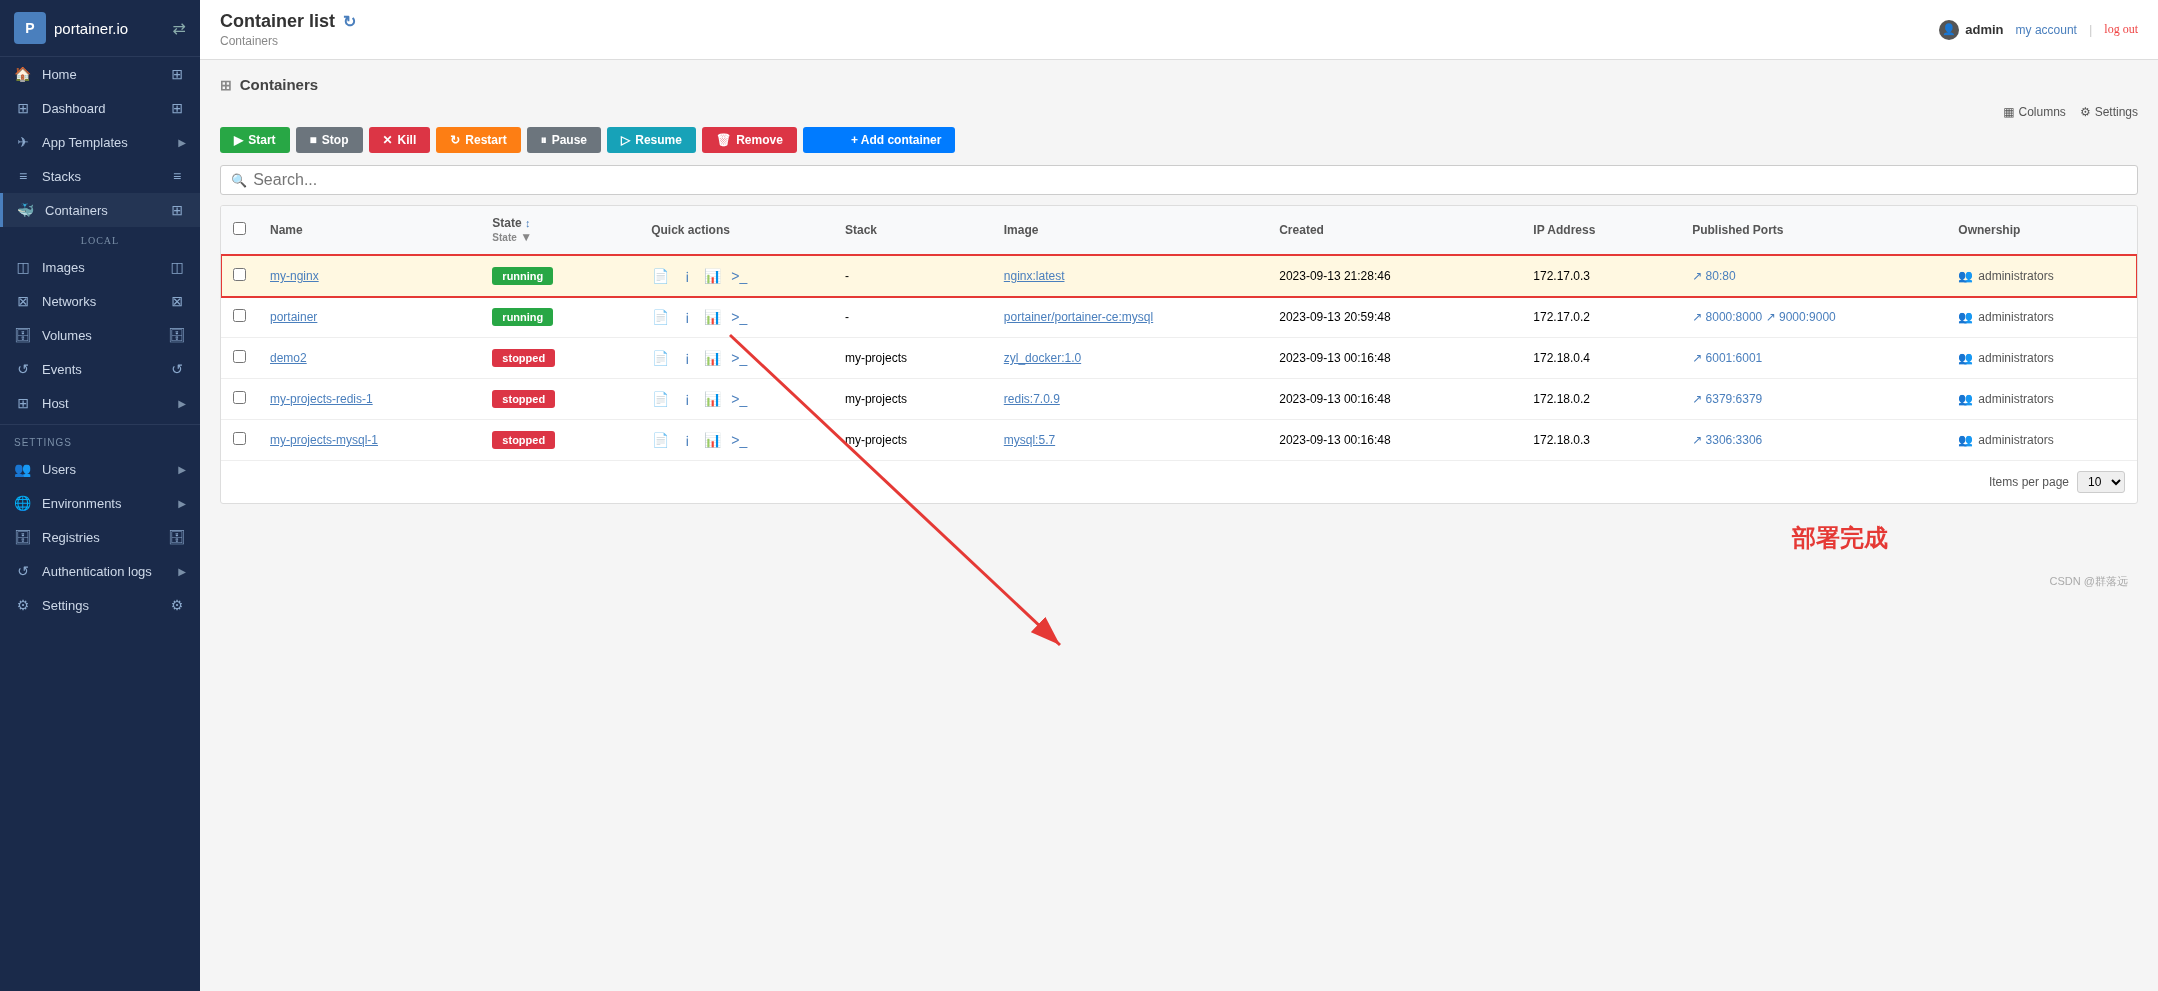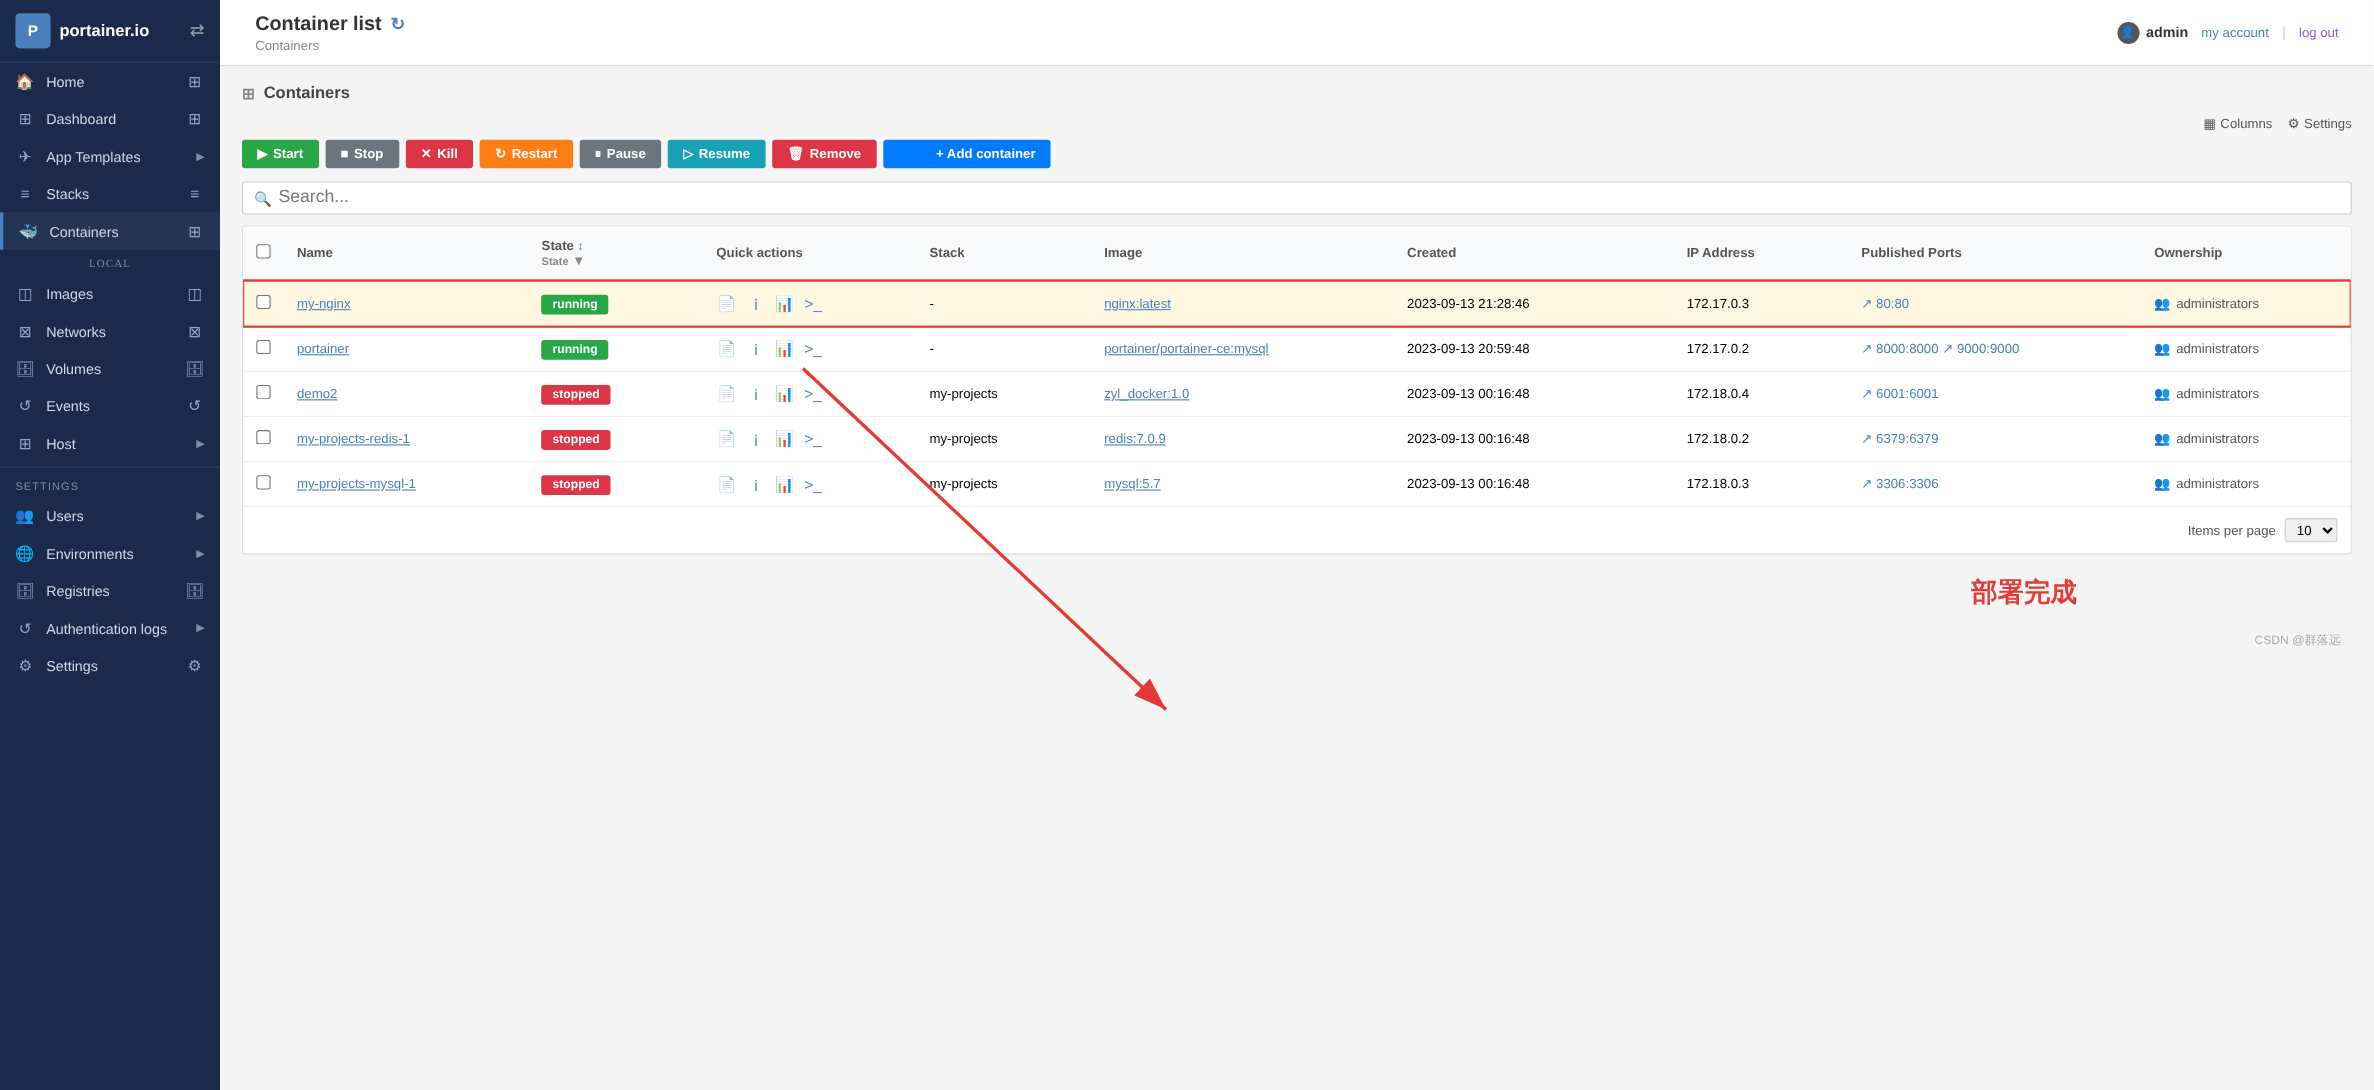--- a/index.html
+++ b/index.html
@@ -23,21 +23,21 @@
       border-bottom: 1px solid #2a3a5a;
       gap: 8px;
     }
     .sidebar-logo-icon {
       width: 32px; height: 32px;
       background: #4a7fbd;
       border-radius: 4px;
       display: flex; align-items: center; justify-content: center;
       color: white; font-size: 14px; font-weight: bold;
     }
-    .sidebar-logo-text { color: white; font-size: 15px; font-weight: bold; }
+    .sidebar-logo-text { color: white; font-size: 15px; font-weight: normal; }
     .sidebar-toggle { margin-left: auto; color: #8aa; cursor: pointer; font-size: 16px; }
 
     .sidebar-section-label {
       text-align: center;
       font-size: 10px;
       color: #7a8fa8;
       padding: 8px 0 4px;
       text-transform: uppercase;
       letter-spacing: 1px;
       font-family: Liberation Serif, serif;
@@ -71,21 +71,21 @@
       flex: 1;
       display: flex;
       flex-direction: column;
       overflow: hidden;
     }
 
     
     .topbar {
       background: white;
       border-bottom: 1px solid #ddd;
-      padding: 10px 32px;
+      padding: 10px 20px;
       display: flex;
       align-items: center;
       justify-content: space-between;
       min-height: 60px;
     }
     .topbar-left { display: flex; flex-direction: column; }
     .topbar-title { font-size: 18px; font-weight: bold; color: #333; display: flex; align-items: center; gap: 8px; }
     .topbar-subtitle { font-size: 12px; color: #888; margin-top: 2px; }
     .topbar-right { display: flex; align-items: center; gap: 12px; font-size: 13px; color: #555; }
     .topbar-user { display: flex; align-items: center; gap: 6px; font-weight: bold; color: #333; }
@@ -376,21 +376,21 @@
       </div>
       <div class="topbar-subtitle">Containers</div>
     </div>
     <div class="topbar-right">
       <div class="topbar-user">
         <span class="topbar-user-icon">👤</span>
         <span>admin</span>
       </div>
       <a class="topbar-link" href="#">my account</a>
       <span style="color:#ccc;">|</span>
-      <a class="topbar-link" href="#" style="color:#8b5cf6;">log out</a>
+      <a class="topbar-link" href="#" style="color:#ef4444;font-family:Liberation Serif, serif;">log out</a>
     </div>
   </div>
 
   <div class="content">
 
     <div class="containers-header">
       <span class="icon">⊞</span>
       <span>Containers</span>
     </div>
 

